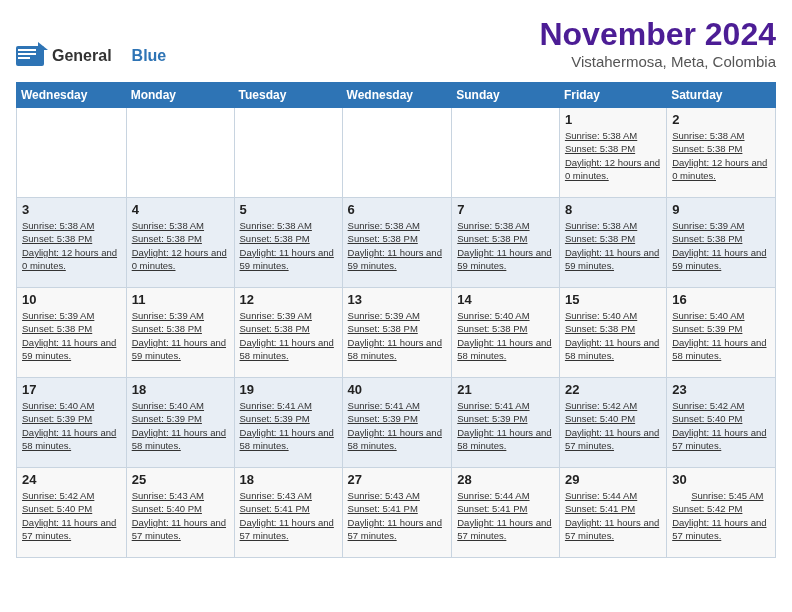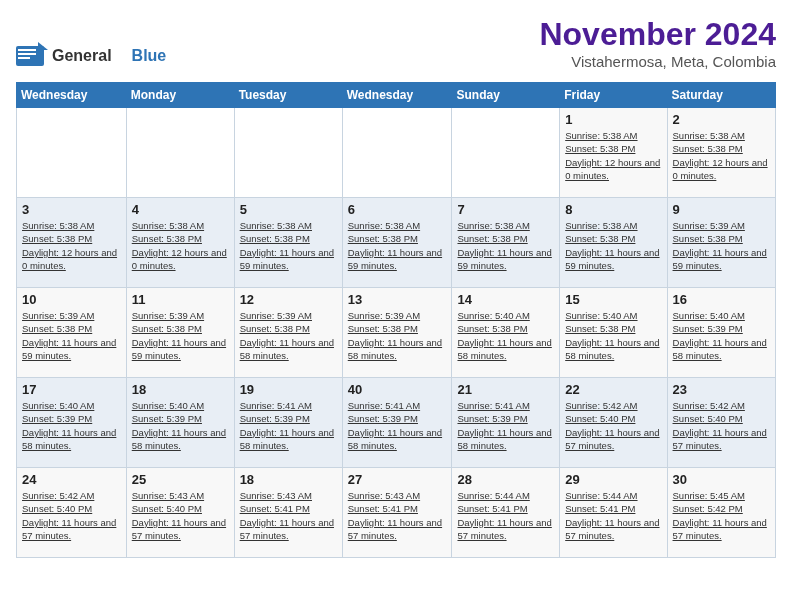--- a/index.html
+++ b/index.html
@@ -212,18 +212,18 @@
 Daylight: 11 hours and 57 minutes.</span></td>
         <td><span class="day-number">27</span><span class="day-detail" style="white-space: pre-line;">Sunrise: 5:43 AM
 Sunset: 5:41 PM
 Daylight: 11 hours and 57 minutes.</span></td>
         <td><span class="day-number">28</span><span class="day-detail" style="white-space: pre-line;">Sunrise: 5:44 AM
 Sunset: 5:41 PM
 Daylight: 11 hours and 57 minutes.</span></td>
         <td><span class="day-number">29</span><span class="day-detail" style="white-space: pre-line;">Sunrise: 5:44 AM
 Sunset: 5:41 PM
 Daylight: 11 hours and 57 minutes.</span></td>
-        <td><span class="day-number">30</span><span class="day-detail" style="white-space: pre-line;">Sunrise: 5:45 AM
+        <td><span class="day-number">30</span><span class="day-detail" style="white-space: pre-line; margin-left: 19px;">Sunrise: 5:45 AM
 Sunset: 5:42 PM
 Daylight: 11 hours and 57 minutes.</span></td>
       </tr>
     </tbody>
 </table>
 
 </body></html>

